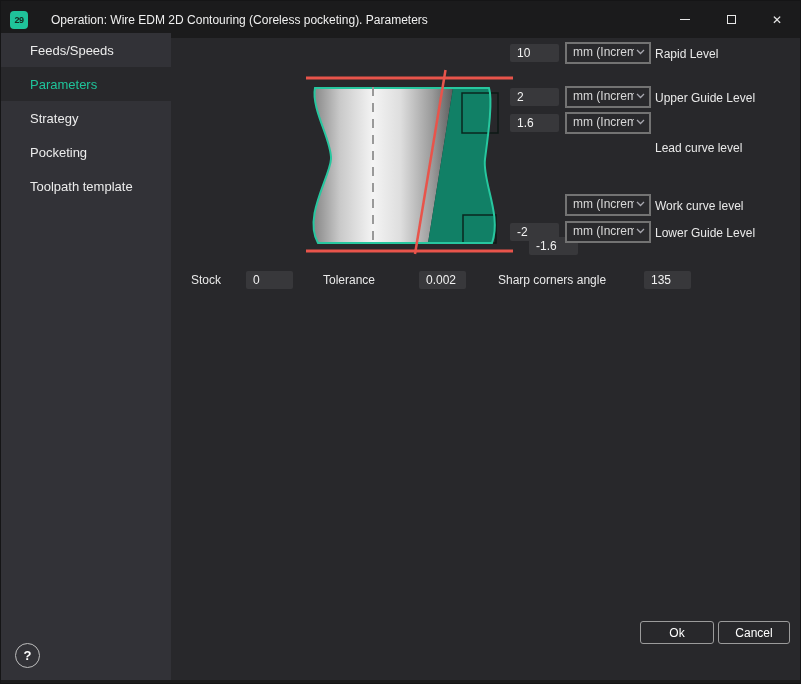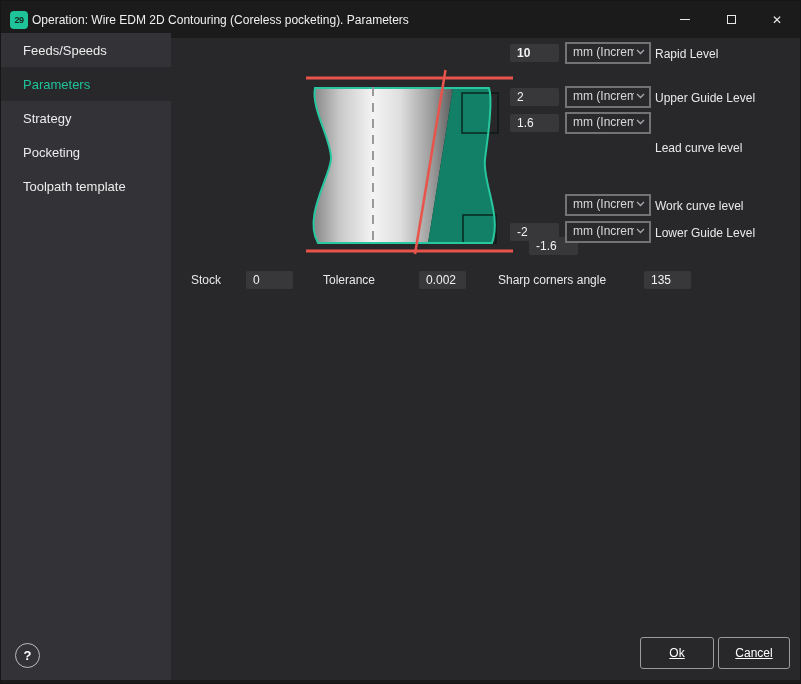--- a/index.html
+++ b/index.html
@@ -16,35 +16,35 @@
     background:var(--titlebar-bg,#1b1b1c);
     display:flex; align-items:center;
   }
   .app-icon {
     width:18px; height:18px; margin-left:9px; border-radius:4px;
     background:var(--accent-teal,#1fc39a);
     color:#14281f; font-size:9px; font-weight:bold;
     display:flex; align-items:center; justify-content:center;
     letter-spacing:-0.5px;
   }
-  .title-text { color:#f0f0f0; font-size:12px; margin-left:4px; white-space:nowrap; }
+  .title-text { color:#f0f0f0; font-size:12px; margin-left:23px; white-space:nowrap; }
   .tb-spacer { flex:1; }
   .tb-btn {
     width:46px; height:32px; display:flex; align-items:center; justify-content:center;
     color:#e8e8e8; font-size:12px; cursor:default;
   }
   .min-bar { width:10px; height:1px; background:#e8e8e8; display:block; }
   .max-box { width:9px; height:9px; border:1px solid #e8e8e8; display:block; }
   
   .sidebar {
     position:absolute; left:0; top:32px; width:170px; height:647px;
     background:var(--sidebar-bg,#323237);
   }
   .side-item {
-    height:34px; display:flex; align-items:center; padding-left:22px;
+    height:34px; display:flex; align-items:center; padding-left:29px;
     color:#ececec; font-size:13px; cursor:default;
   }
   .side-item.selected { background:var(--main-bg,#28282b); color:var(--accent-teal,#1fc39a); }
   
   .val-input {
     position:absolute; width:49px; height:18px; border:none; border-radius:2px;
     background:var(--input-bg,#38383b); color:#f2f2f2; font-size:12px;
     font-family:"Liberation Sans", sans-serif; padding:0 0 0 7px; outline:none;
   }
   .dropdown {
@@ -57,25 +57,24 @@
   .dd-chev { flex:0 0 auto; margin-left:2px; display:flex; }
   .row-label { position:absolute; color:#e9e9e9; font-size:12px; white-space:nowrap; }
   
   .help-btn {
     position:absolute; left:14px; top:642px; width:25px; height:25px;
     border:1px solid #bdbdbd; border-radius:50%;
     display:flex; align-items:center; justify-content:center;
     color:#ffffff; font-size:13px; font-weight:bold; cursor:default;
   }
   .dlg-btn {
-    position:absolute; top:636px; height:32px;
+    position:absolute; top:620px; height:23px;
     background:transparent; border:1px solid #9b9b9b; border-radius:3px;
     color:#ffffff; font-size:12px; font-family:"Liberation Sans", sans-serif;
     cursor:default;
-    text-decoration:underline;
   }
   .btn-ok { left:639px; width:74px; }
   .btn-cancel { left:717px; width:72px; }
   .bottom-strip {
     position:absolute; left:0; top:679px; width:100%; height:5px;
     background:var(--titlebar-bg,#1b1b1c);
   }
   svg.diagram { position:absolute; left:295px; top:60px; }
 </style>
 </head>
@@ -128,21 +127,21 @@
     <path d="M 314,87 L 488,87 C 492,100 487,135 484,158 C 481,180 501,214 491,242 L 317,242 C 302,216 329,176 330,158 C 331,140 310,108 314,87 Z" fill="none" style="stroke:var(--teal-outline,#27c79f)" stroke-width="2"></path>
 
     <line x1="372" y1="86" x2="372" y2="244" stroke="#999999" stroke-width="2" stroke-dasharray="9 7"></line>
 
     <line x1="305" y1="77" x2="512" y2="77" style="stroke:var(--red-line,#e8544b)" stroke-width="3"></line>
     <line x1="305" y1="250" x2="512" y2="250" style="stroke:var(--red-line,#e8544b)" stroke-width="3"></line>
 
     <line x1="444.5" y1="69" x2="414" y2="253" style="stroke:var(--red-line,#e8544b)" stroke-width="2.5"></line>
   </svg>
 
-  <input class="val-input" style="left: 509px; top: 43px; font-weight: bold;" type="text" value="10">
+  <input class="val-input" style="left: 509px; top: 43px;" type="text" value="10">
   <div class="dropdown" style="left:564px; top:41px;">
     <span class="dd-text">mm (Increm</span>
     <span class="dd-chev">
       <svg width="9" height="6" viewBox="0 0 9 6">
           <polyline points="1,1 4.5,4.5 8,1" fill="none" stroke="#a8a8b0" stroke-width="1.3"></polyline>
         </svg>
     </span>
   </div>
   <div class="row-label" style="left:654px; top:46px;">Rapid Level</div>
 

